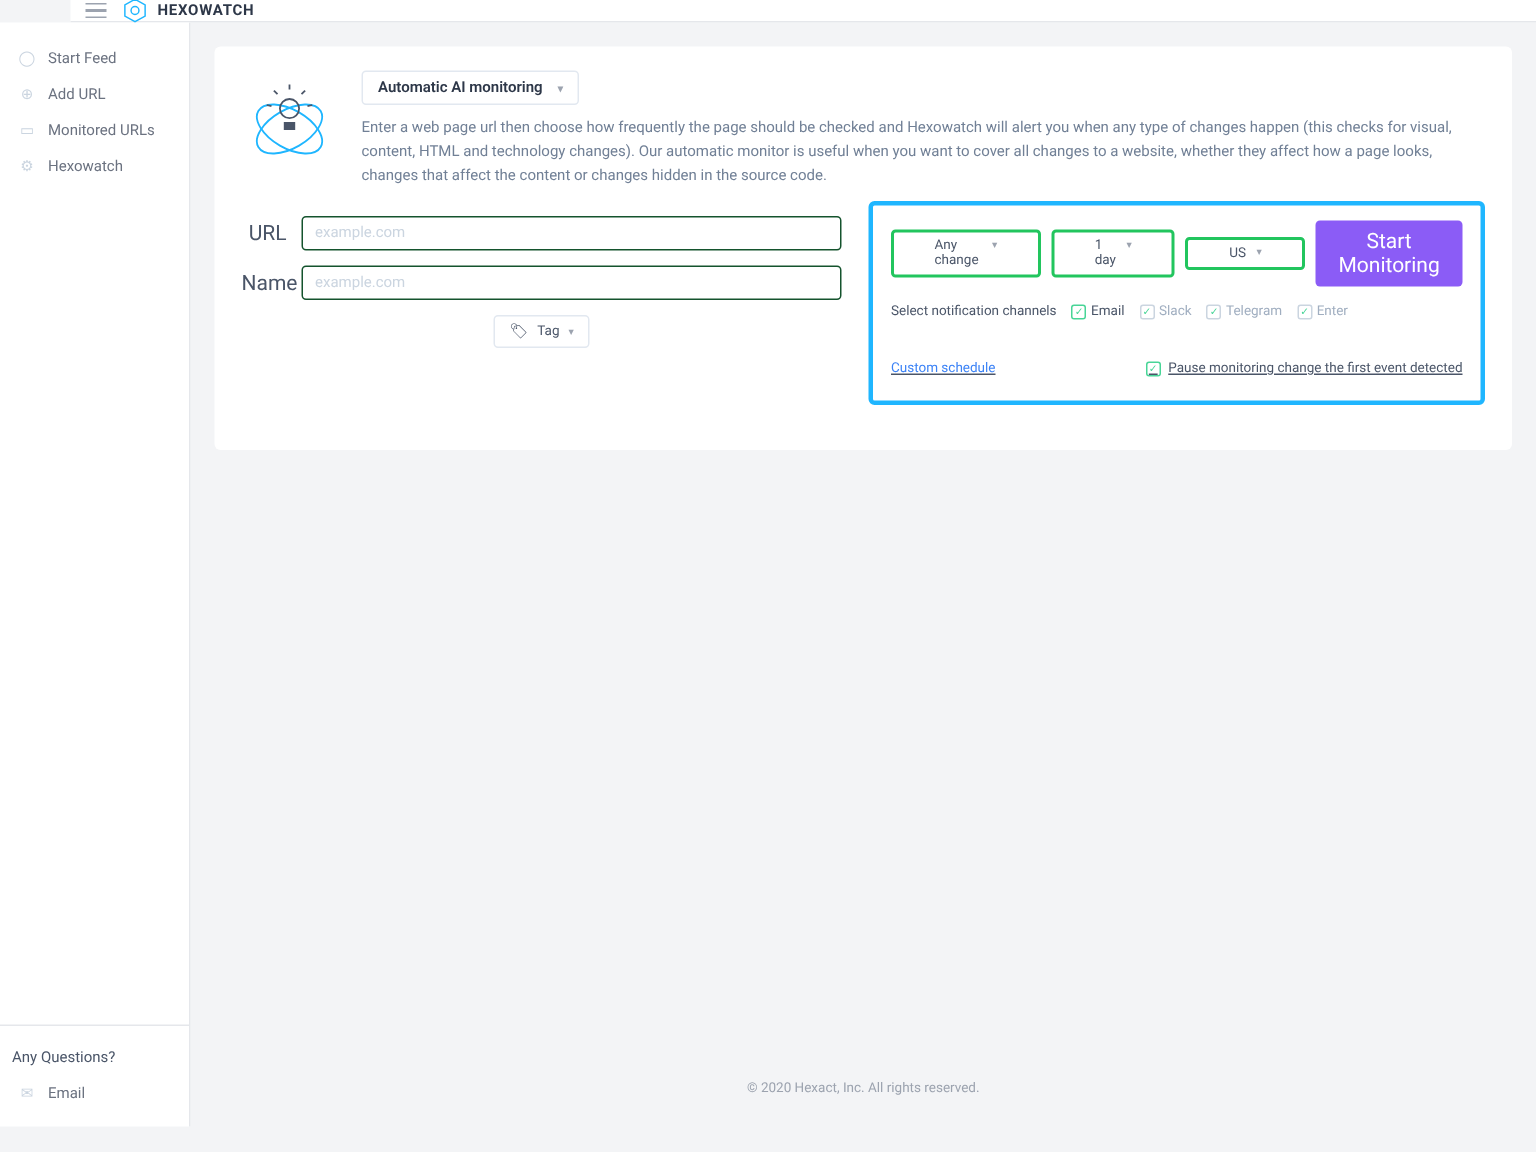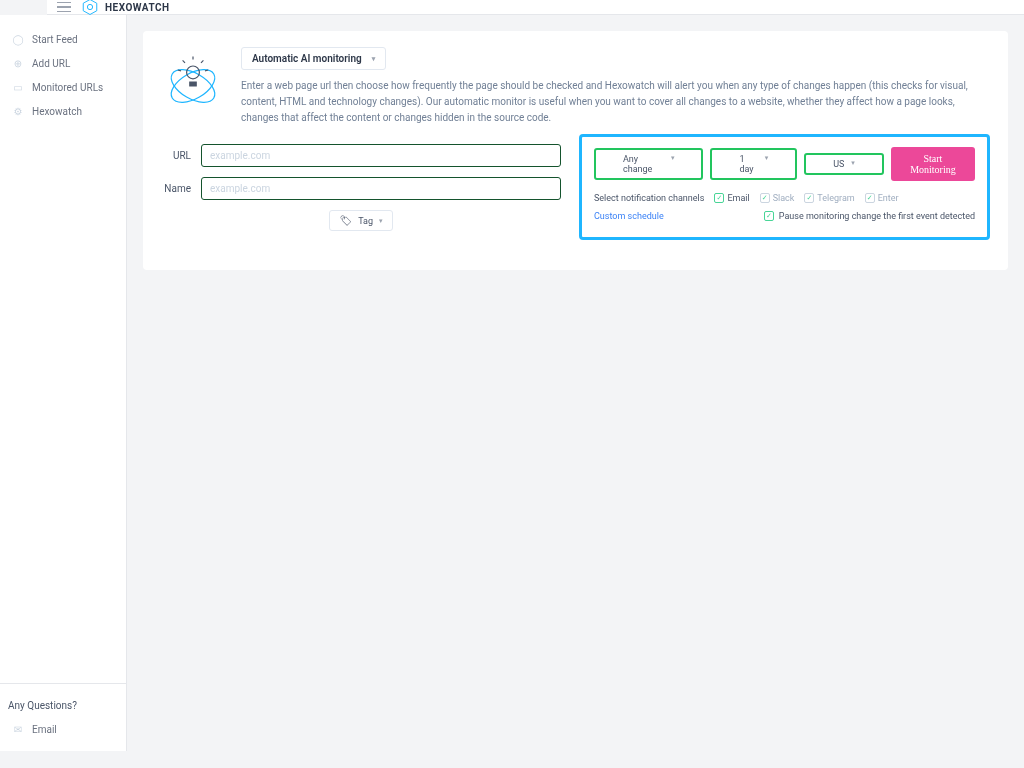--- a/index.html
+++ b/index.html
@@ -23,36 +23,36 @@
 .header-row { display: flex; gap: 16px; }
 .illustration { width: 64px; height: 70px; flex-shrink: 0; }
 .illustration svg { width: 100%; height: 100%; }
 .header-content { flex: 1; }
 .type-select { display: inline-flex; align-items: center; border: 1px solid #e2e8f0; border-radius: 3px; padding: 5px 10px; font-size: 10px; font-weight: 600; color: #2d3748; cursor: pointer; gap: 10px; margin-bottom: 8px; }
 .chevron { font-size: 7px; color: #9ca3af; }
 .description { font-size: 10px; color: #718096; line-height: 1.6; margin-bottom: 6px; }
 .content-row { display: flex; gap: 18px; margin-top: 12px; }
 .left-col { flex: 0 0 400px; }
 .field-row { display: flex; align-items: center; gap: 10px; margin-bottom: 10px; }
-.field-label { width: 30px; font-size: 10px; color: #4a5568; text-align: right; flex-shrink: 0; }
+.field-label { width: 30px; font-size: 14px; color: #4a5568; text-align: right; flex-shrink: 0; }
 .text-input { flex: 1; border: 1px solid #14532d; border-radius: 3px; padding: 5px 8px; font-size: 10px; color: #4a5568; }
 .text-input::placeholder { color: #cbd5e0; }
 .tag-row { display: flex; justify-content: center; margin-top: 6px; }
 .tag-select { display: inline-flex; align-items: center; border: 1px solid #e2e8f0; border-radius: 3px; padding: 4px 9px; font-size: 9px; cursor: pointer; gap: 6px; color: #4a5568; }
 .right-col { flex: 1; border: 3px solid #1fb6ff; border-radius: 4px; padding: 10px 12px 16px; position: relative; top: -10px; }
 .opts-row { display: flex; gap: 7px; align-items: center; margin-bottom: 12px; }
 .select-chip { display: inline-flex; align-items: flex-start; border: 2px solid #22c55e; border-radius: 3px; padding: 4px 27px; font-size: 9px; cursor: pointer; gap: 7px; color: #4a5568; }
-.start-btn { background: #ec4899; color: #fff; border: none; border-radius: 3px; padding: 6px 12px; font-size: 10px; cursor: pointer; font-family: Liberation Serif, serif; }
-.notif-row { display: flex; align-items: center; gap: 10px; margin-bottom: 8px; font-size: 9px; }
+.start-btn { background: #8b5cf6; color: #fff; border: none; border-radius: 3px; padding: 6px 12px; font-size: 14px; cursor: pointer; }
+.notif-row { display: flex; align-items: center; gap: 10px; margin-bottom: 28px; font-size: 9px; }
 .notif-label { color: #4a5568; }
 .channel { display: flex; align-items: center; gap: 3px; color: #a0aec0; }
 .channel.active { color: #4a5568; }
 .check { width: 10px; height: 10px; border: 1px solid #cbd5e0; border-radius: 2px; display: inline-flex; align-items: center; justify-content: center; font-size: 7px; color: #48d597; }
 .check.on { border-color: #48d597; }
-.bottom-row { display: flex; justify-content: space-between; align-items: center; font-size: 9px; }
+.bottom-row { display: flex; justify-content: space-between; align-items: center; font-size: 9px; text-decoration: underline; }
 .custom-link { color: #3b82f6; cursor: pointer; }
 .pause-wrap { display: flex; align-items: center; gap: 5px; color: #4a5568; }
 .footer { margin-top: auto; text-align: center; font-size: 9px; color: #9ca3af; padding: 12px 0 4px; }
 </style>
 </head>
 <body>
 
 <div class="topbar">
   <div class="hamburger">
       <span></span>
@@ -187,14 +187,15 @@
           <div class="bottom-row">
             <span class="custom-link">Custom schedule</span>
             <span class="pause-wrap">
               <span class="check on">✓</span>
               <span>Pause monitoring change the first event detected</span>
             </span>
           </div>
         </div>
       </div>
     </div>
+    <div class="footer">© 2020 Hexact, Inc. All rights reserved.</div>
   </main>
 </div>
 
 </body></html>

